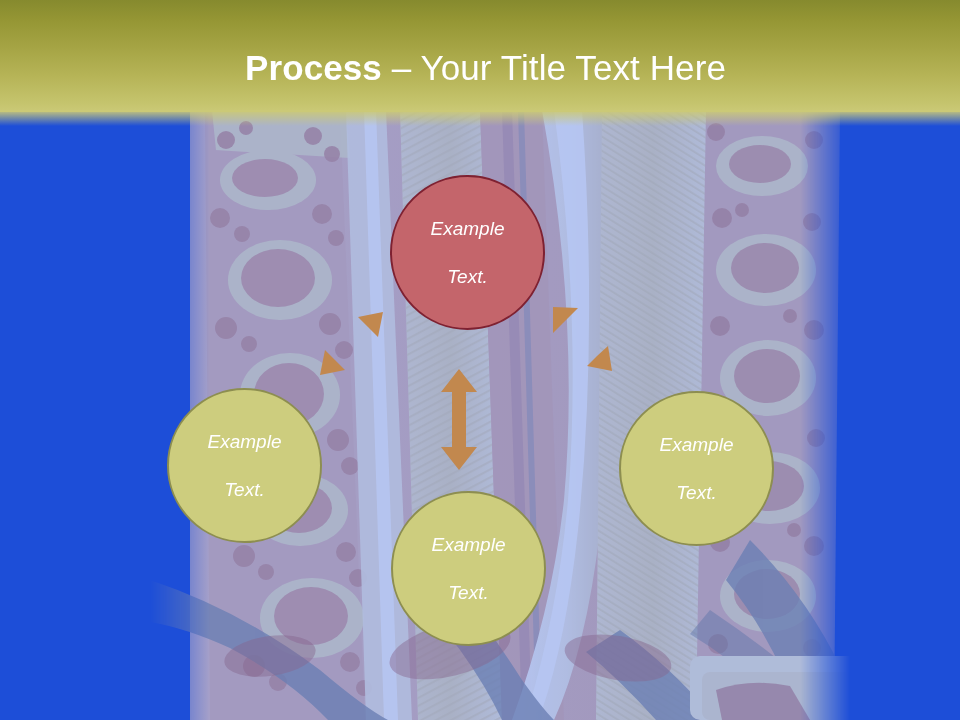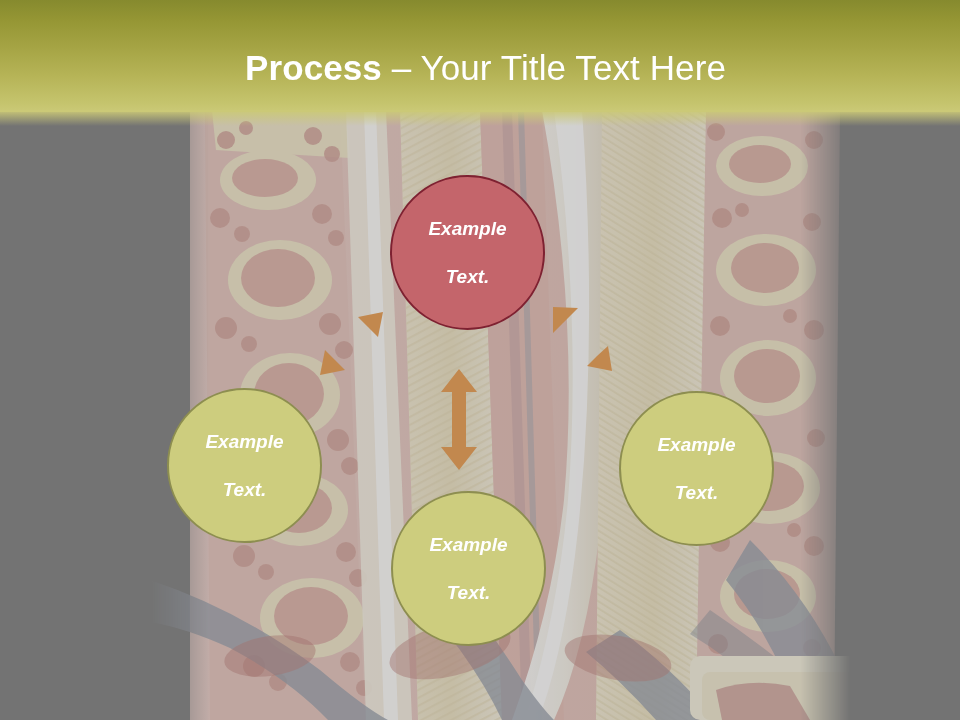--- a/index.html
+++ b/index.html
@@ -9,21 +9,21 @@
   }
   body {
     font-family: "Liberation Sans", sans-serif;
   }
 
   .slide {
     position: relative;
     width: 960px;
     height: 720px;
     overflow: hidden;
-    background: #737373;
+    background: #1d4ed8;
   }
 
   
   .bg-photo {
     position: absolute;
     left: 150px;
     top: 110px;
     width: 730px;
     height: 610px;
     overflow: hidden;
@@ -84,21 +84,21 @@
   .node {
     position: absolute;
     border-radius: 50%;
     display: flex;
     flex-direction: column;
     align-items: center;
     justify-content: center;
     text-align: center;
     color: #ffffff;
     font-style: italic;
-    font-weight: 700;
+    font-weight: 400;
     font-size: 19px;
     line-height: 1.55;
     box-sizing: border-box;
     gap: 19px;
   }
   .node span { display: block; }
 
   .node-top {
     left: 390px; top: 175px;
     width: 155px; height: 155px;

